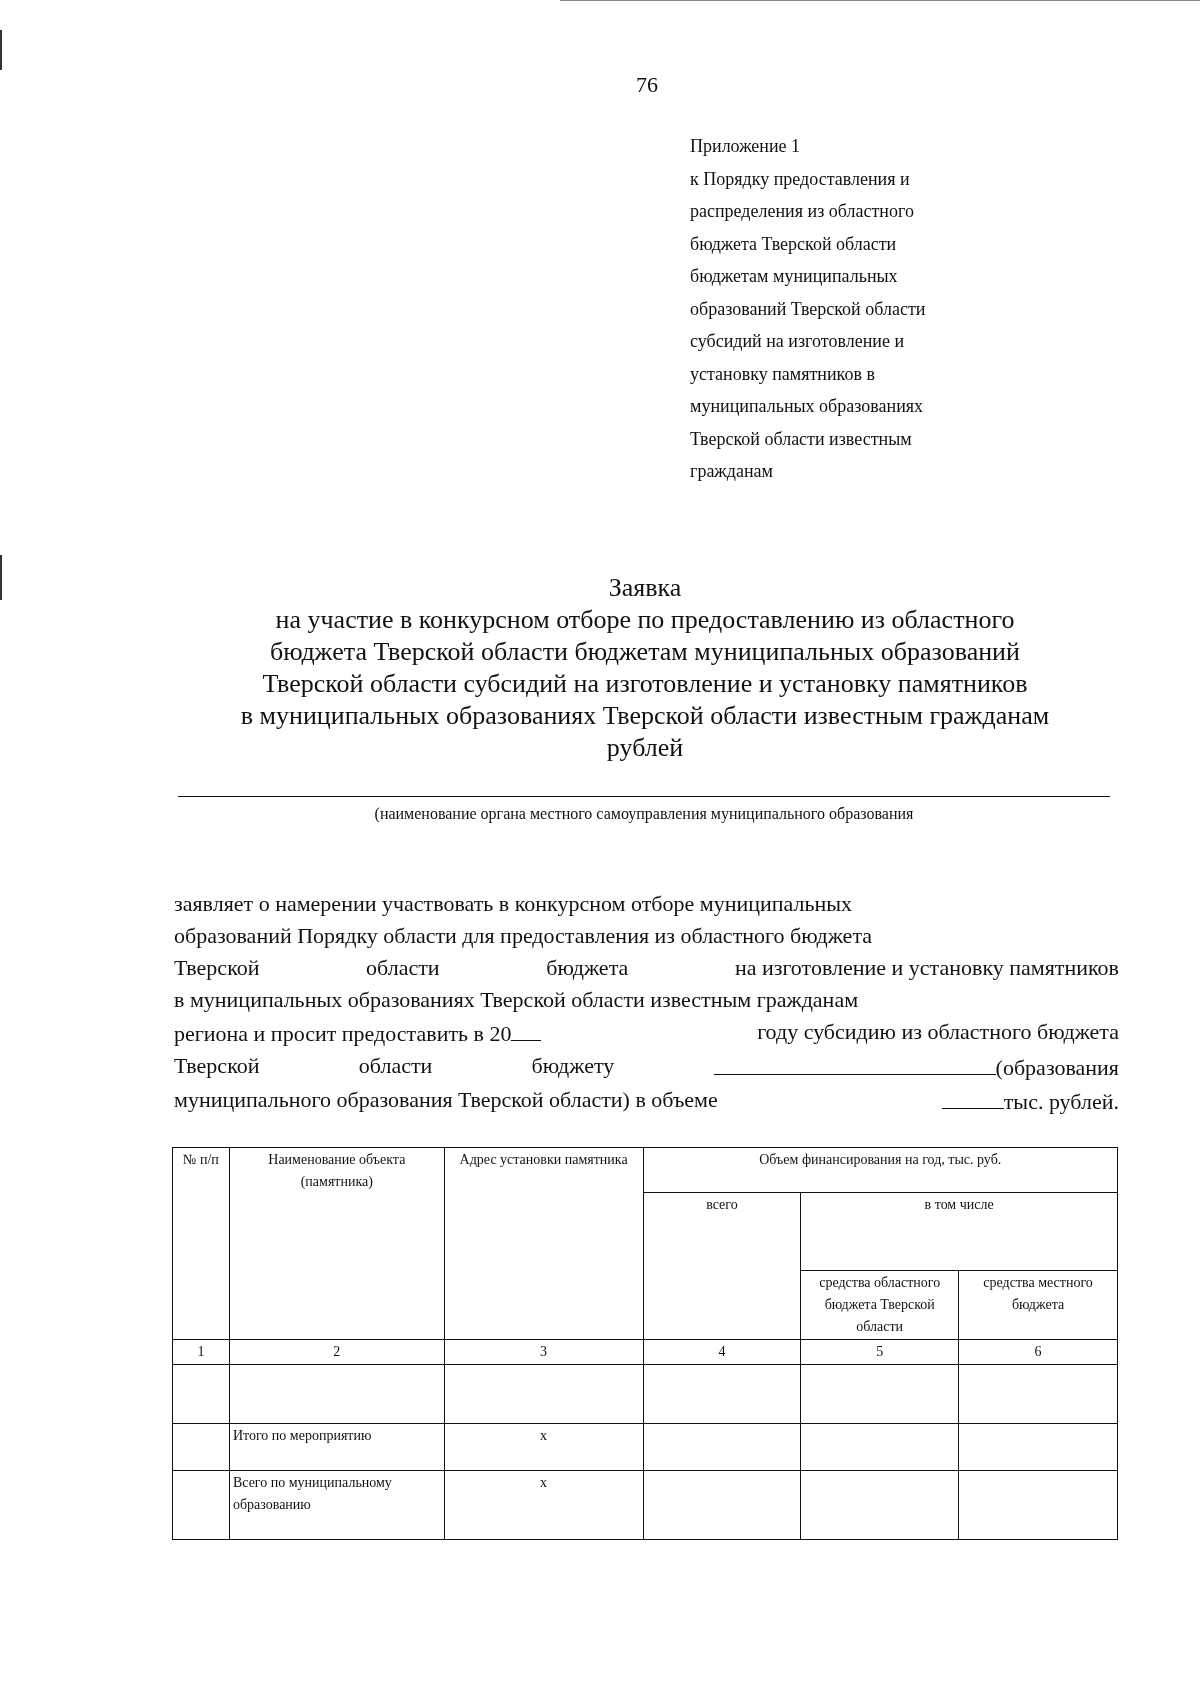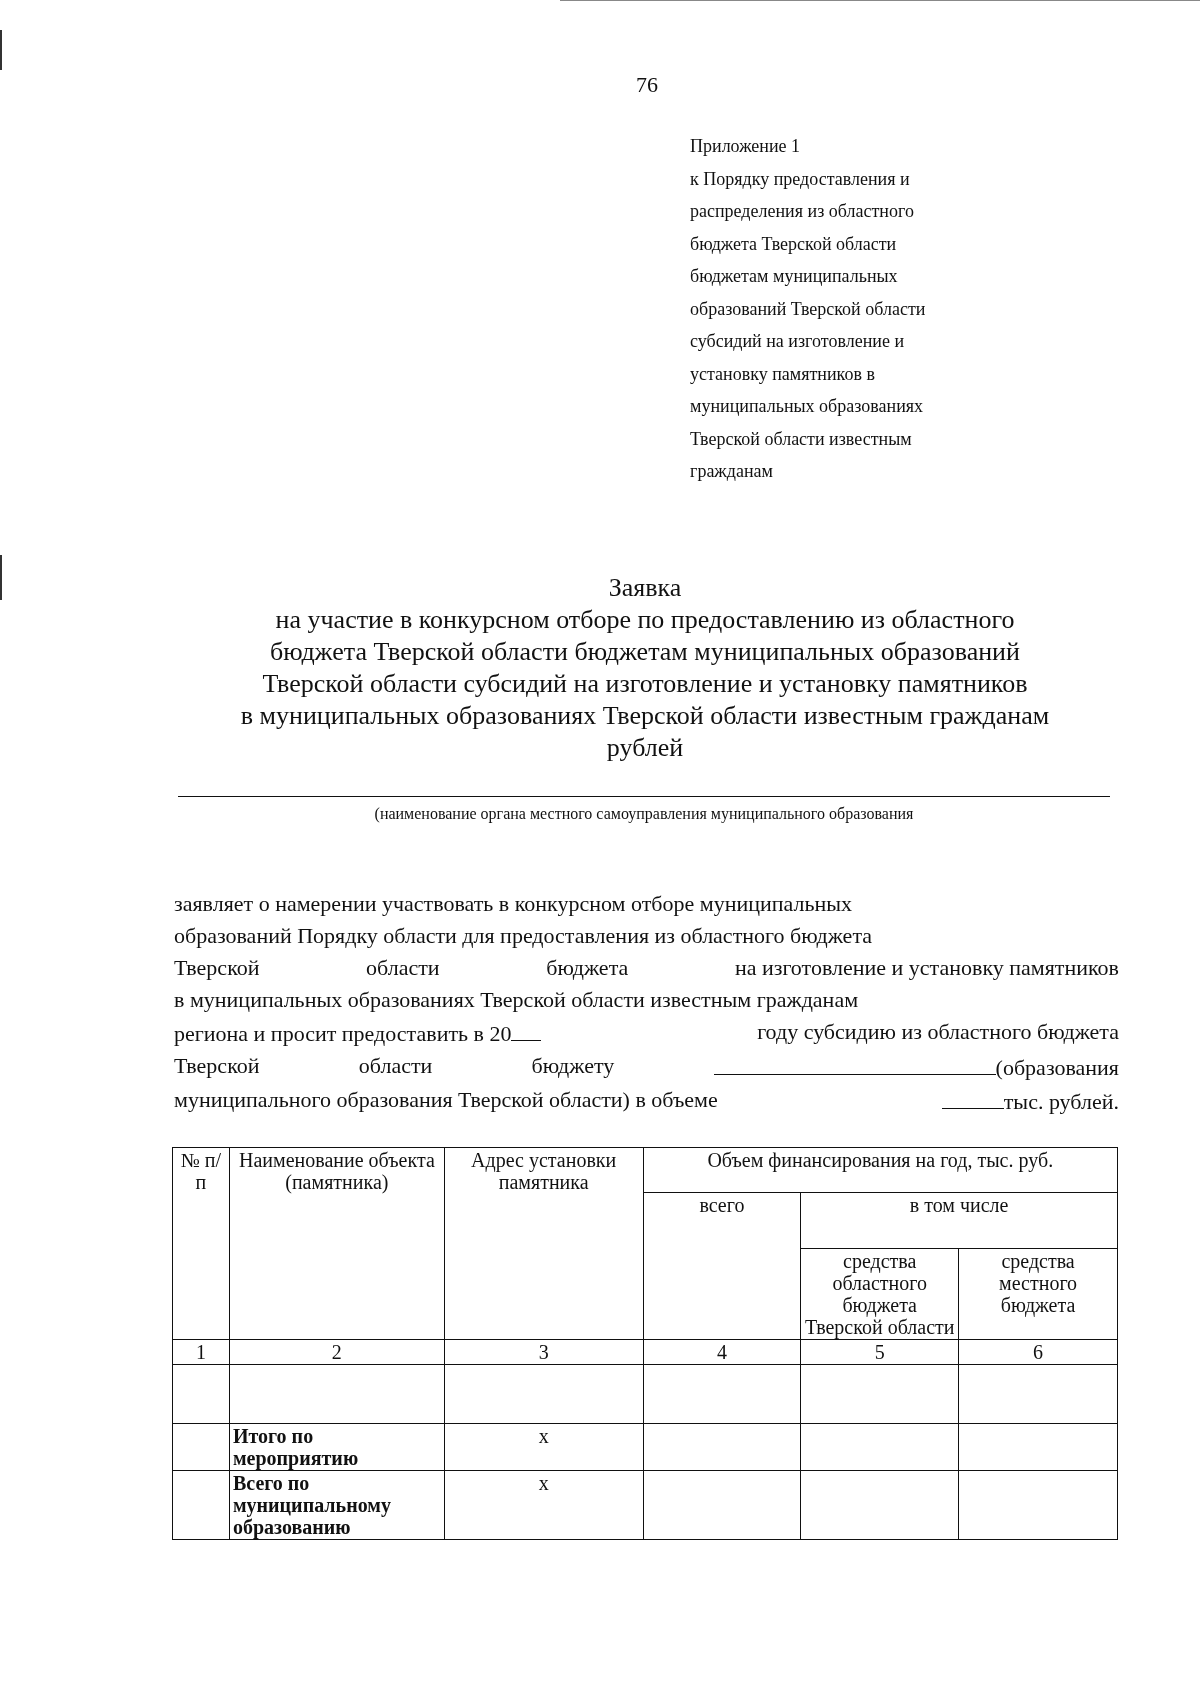--- a/index.html
+++ b/index.html
@@ -8,23 +8,23 @@
   .top-rule{position:absolute;top:0;left:560px;right:0;height:1px;background:#888;}
   .page-num{position:absolute;top:72px;left:636px;font-size:22px;}
   .annex{position:absolute;top:130px;left:690px;width:440px;font-size:18px;line-height:32.5px;}
   .annex div{white-space:nowrap;}
   .title{position:absolute;top:572px;left:180px;width:930px;text-align:center;font-size:26px;line-height:32px;}
   .blank-line{position:absolute;top:796px;left:178px;width:932px;height:1px;background:#111;}
   .caption{position:absolute;top:801px;left:178px;width:932px;text-align:center;font-size:16px;line-height:25px;}
   .body-text{position:absolute;top:888px;left:174px;width:945px;font-size:22px;line-height:32px;text-align:justify;}
   .body-text .ln{display:flex;justify-content:space-between;white-space:nowrap;}
   .uline{display:inline-block;border-bottom:1.5px solid #111;height:24px;vertical-align:baseline;}
-  table.fin{position:absolute;top:1147px;left:172px;width:946px;border-collapse:collapse;font-size:20px;line-height:22px;padding-left:28px;}
+  table.fin{position:absolute;top:1147px;left:172px;width:946px;border-collapse:collapse;font-size:14px;line-height:22px;padding-left:28px;}
   table.fin td{border:1.5px solid #111;vertical-align:top;text-align:center;padding:1px 3px;}
-  table.fin td.l{text-align:left;font-weight:bold;}
+  table.fin td.l{text-align:left;}
   .num-row td{padding:0 3px;line-height:22px;}
 </style>
 </head>
 <body>
 
 <div class="top-rule"></div>
 <div class="edge-mark" style="top:30px;height:40px;"></div>
 <div class="edge-mark" style="top:555px;height:45px;"></div>
 
 <div class="page-num">76</div>

